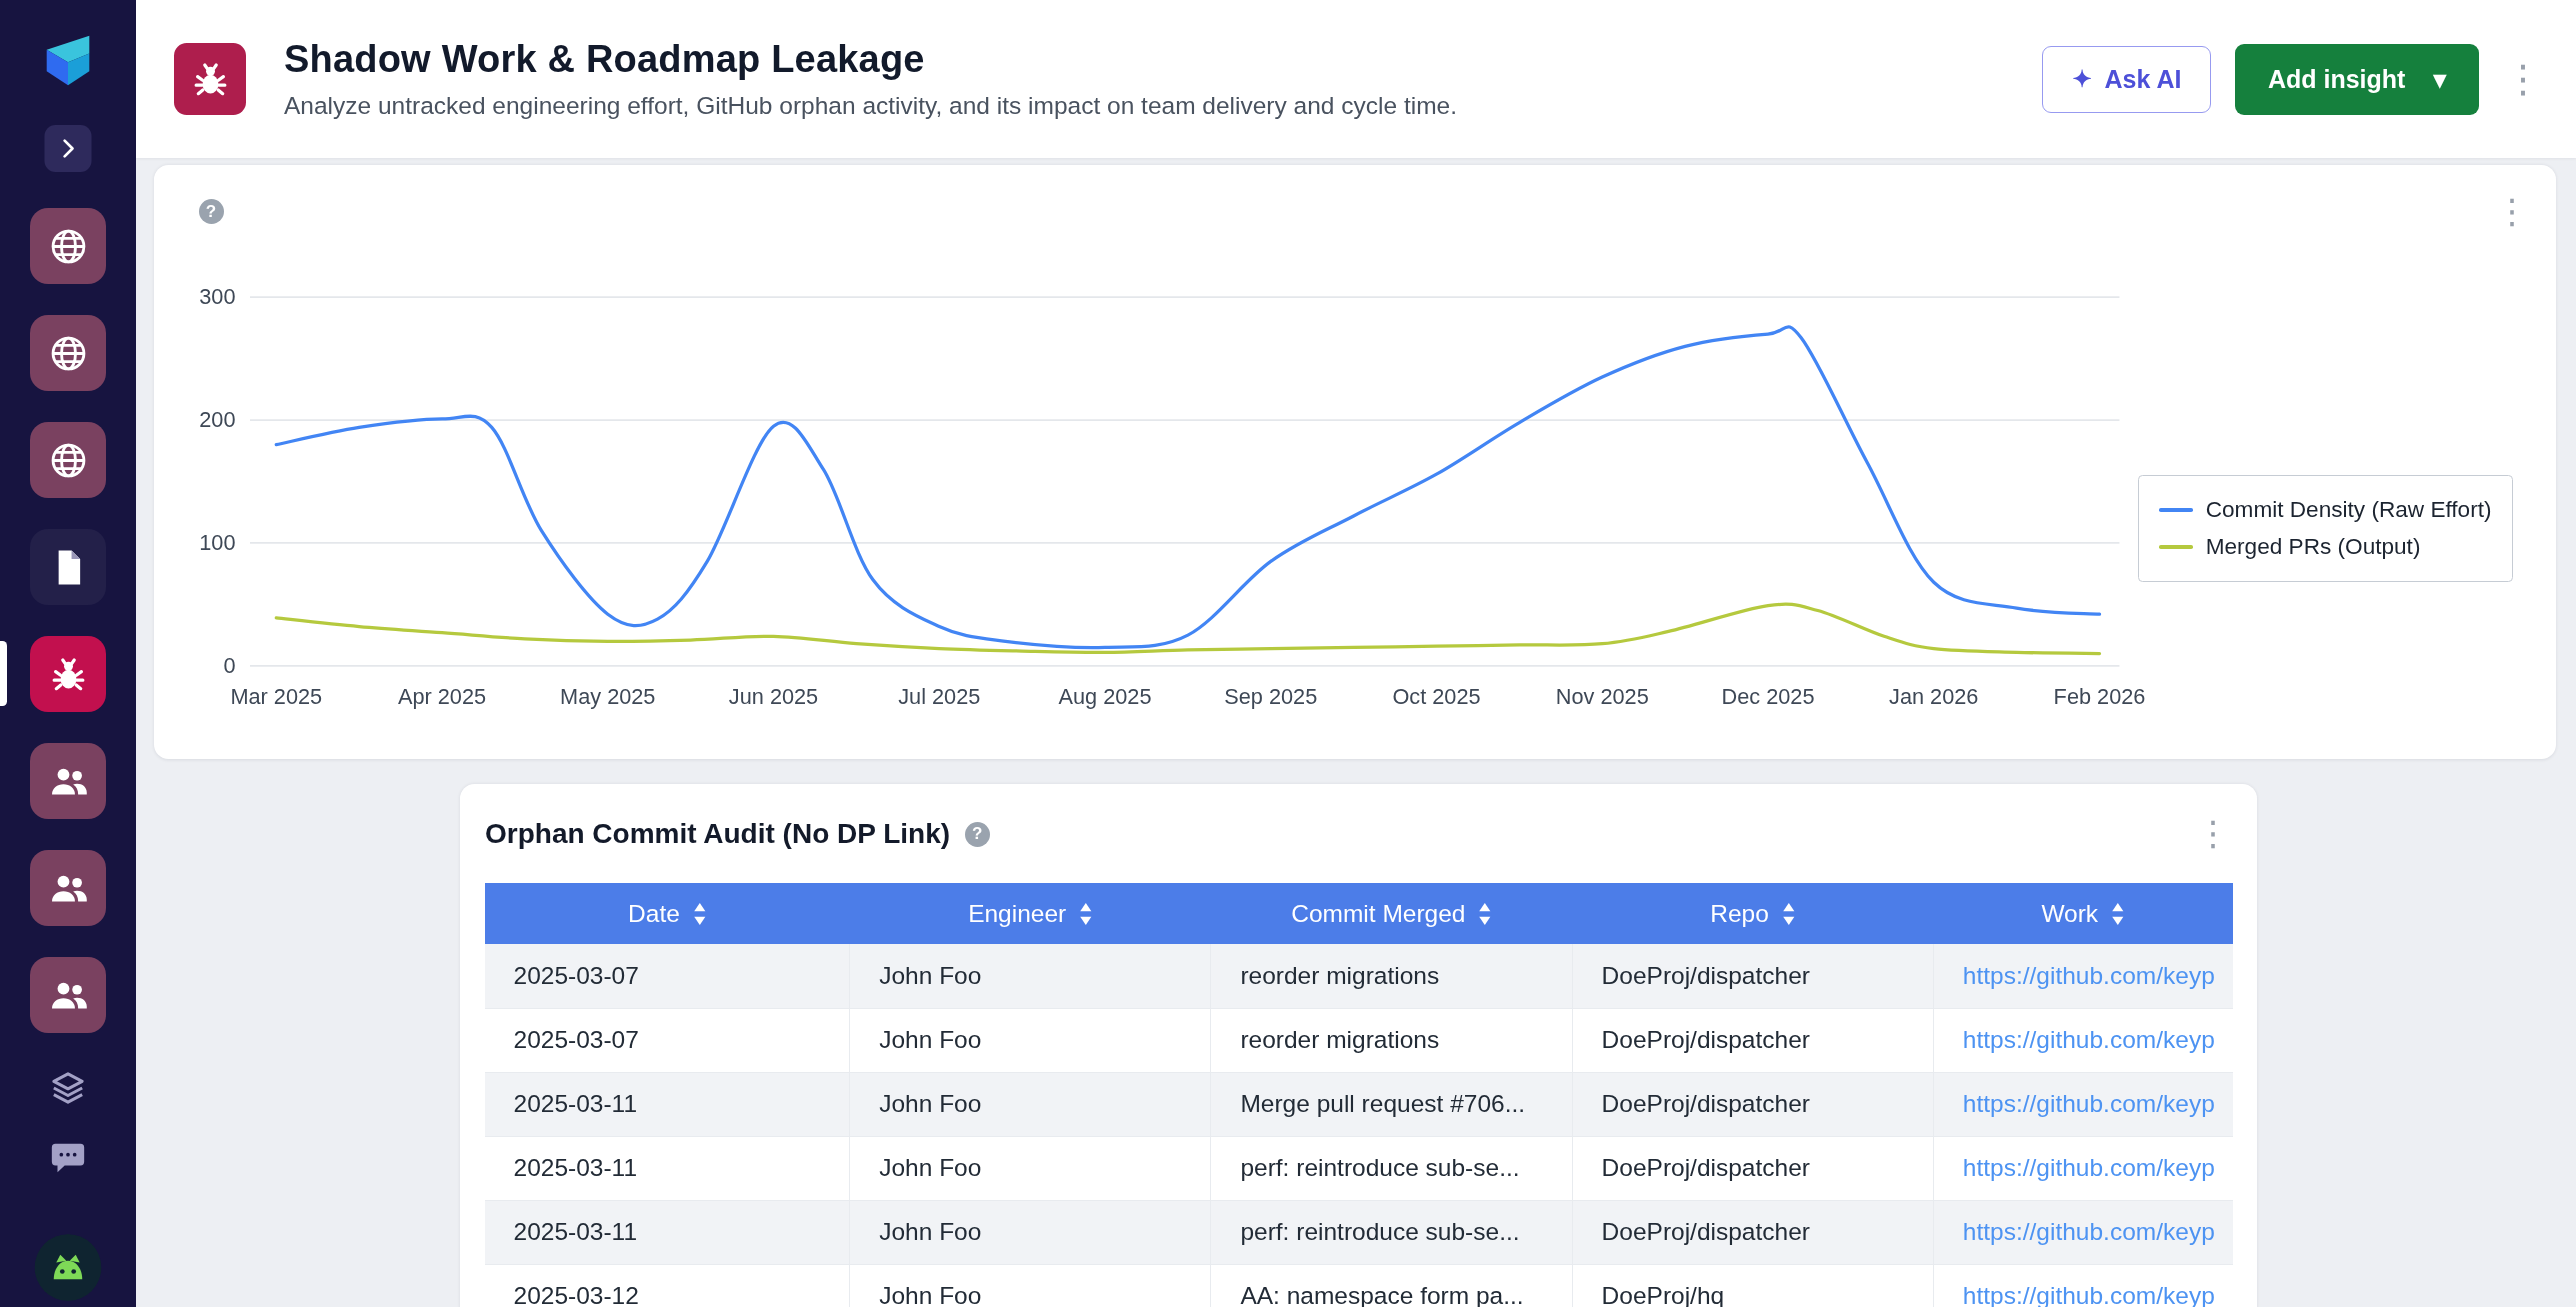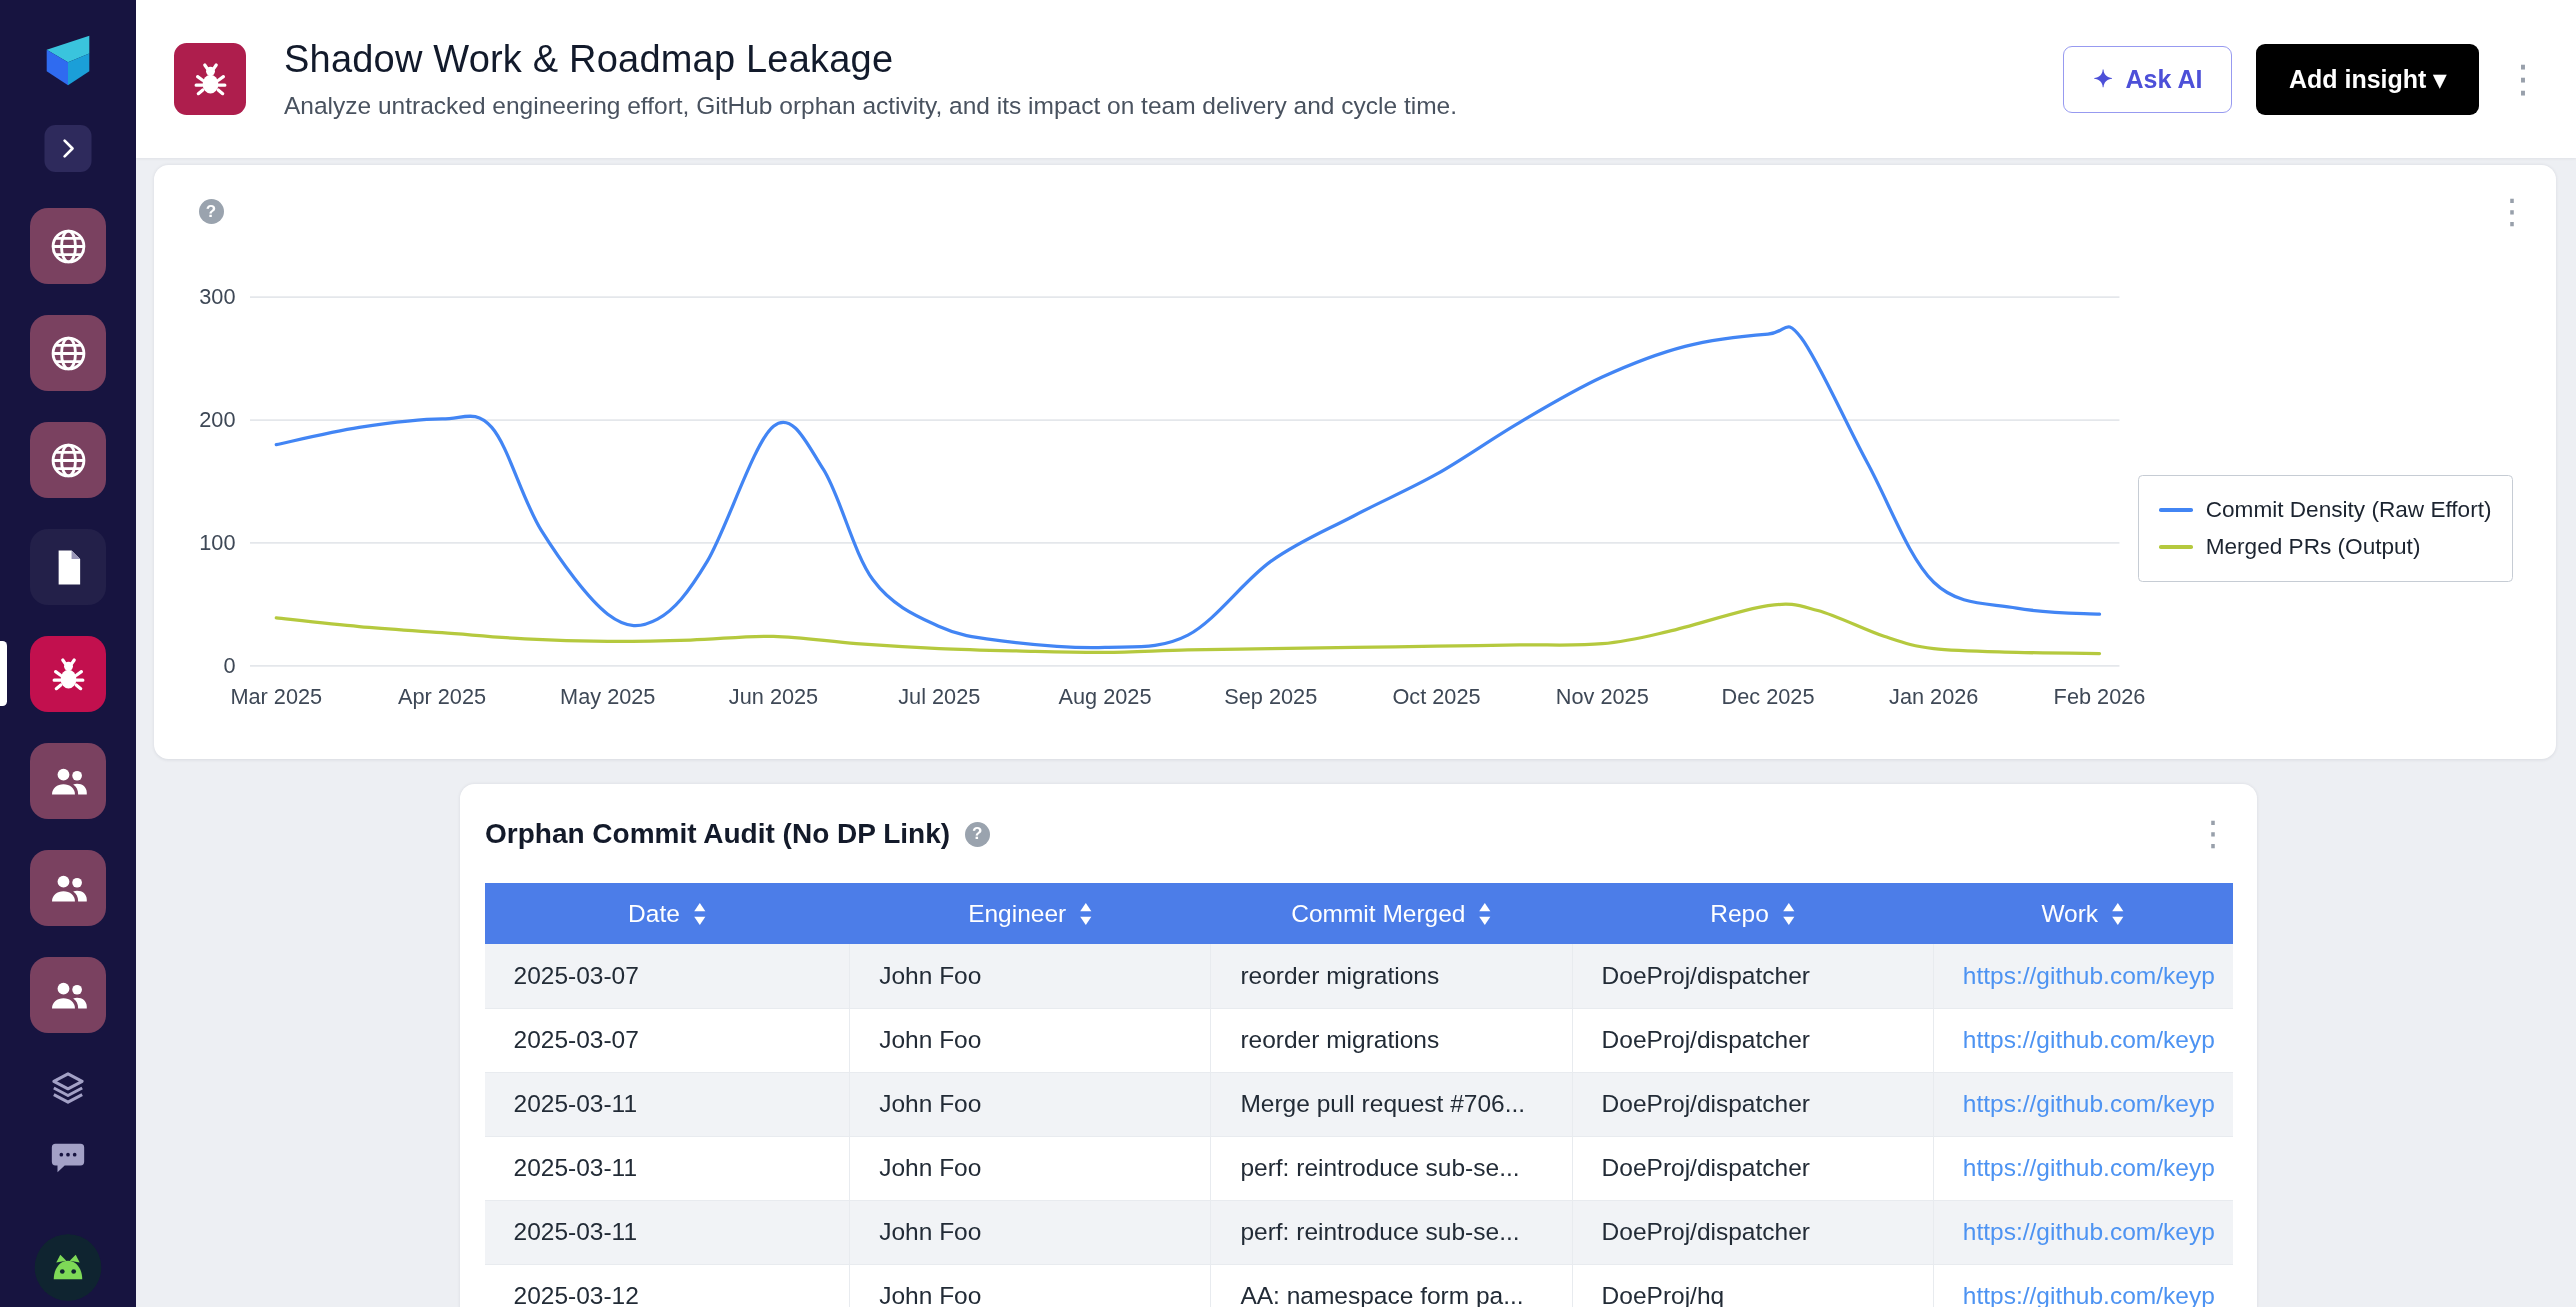--- a/index.html
+++ b/index.html
@@ -21,25 +21,25 @@
   .mini{width:47px;height:47px;background:none;border:none;margin-bottom:23.5px;display:flex;align-items:center;justify-content:center;cursor:pointer}
   .mini svg{width:40px;height:40px}
   .avatar{position:absolute;bottom:7.2px;left:50%;transform:translateX(-50%);width:67px;height:67px;border-radius:50%;overflow:hidden;cursor:pointer}
 
   
   .main{flex:1;display:flex;flex-direction:column;min-width:0}
   .topbar{height:158px;background:#fff;display:flex;align-items:center;padding:0 34px 0 38px;box-shadow:0 1.8px 2.7px rgba(16,24,40,.06);position:relative;z-index:2}
   .page-icon{width:72px;height:72px;border-radius:12.7px;background:#ae1e4d;display:flex;align-items:center;justify-content:center;flex:none}
   .page-icon svg{width:43px;height:43px}
   .head-text{margin-left:38px;flex:1;min-width:0}
-  .page-title{font-size:38px;font-weight:400;color:#121a2b;letter-spacing:0.2px}
+  .page-title{font-size:38px;font-weight:700;color:#121a2b;letter-spacing:0.2px}
   .page-subtitle{font-size:24.5px;color:#49525f;margin-top:11px}
   .ask-ai{height:67px;padding:0 29px;border:1.8px solid #979af0;border-radius:9px;background:#fff;color:#4d50d8;font-size:25px;font-weight:600;display:flex;align-items:center;gap:12.7px;cursor:pointer;flex:none}
   .ask-ai .spark{font-size:23.5px}
-  .add-insight{height:71px;margin-left:23.5px;padding:0 33px;background:#000000;border:none;border-radius:9px;color:#fff;font-size:25px;font-weight:700;display:flex;align-items:center;gap:7px;cursor:pointer;flex:none}
+  .add-insight{height:71px;margin-left:23.5px;padding:0 33px;background:#15803d;border:none;border-radius:9px;color:#fff;font-size:25px;font-weight:700;display:flex;align-items:center;gap:28px;cursor:pointer;flex:none}
   .kebab{color:#98a0ab;font-size:38px;line-height:.8;margin-left:25px;background:none;border:none;cursor:pointer}
 
   .content{flex:1;position:relative;background:#edeff3}
   .card{background:#fff;border-radius:14.5px;box-shadow:0 0.9px 3.6px rgba(16,24,40,.09);position:absolute}
 
   
   .chart-card{left:18px;top:7.2px;width:2402px;height:594px}
   .card-head{display:flex;align-items:center;padding:33px 27px 0 30px}
   .card-title{font-size:28px;font-weight:700;color:#131a2a}
   .help{width:25px;height:25px;border-radius:50%;background:#9aa3ae;color:#fff;font-size:17px;font-weight:700;display:inline-flex;align-items:center;justify-content:center;margin-left:14.5px;flex:none;cursor:pointer}

